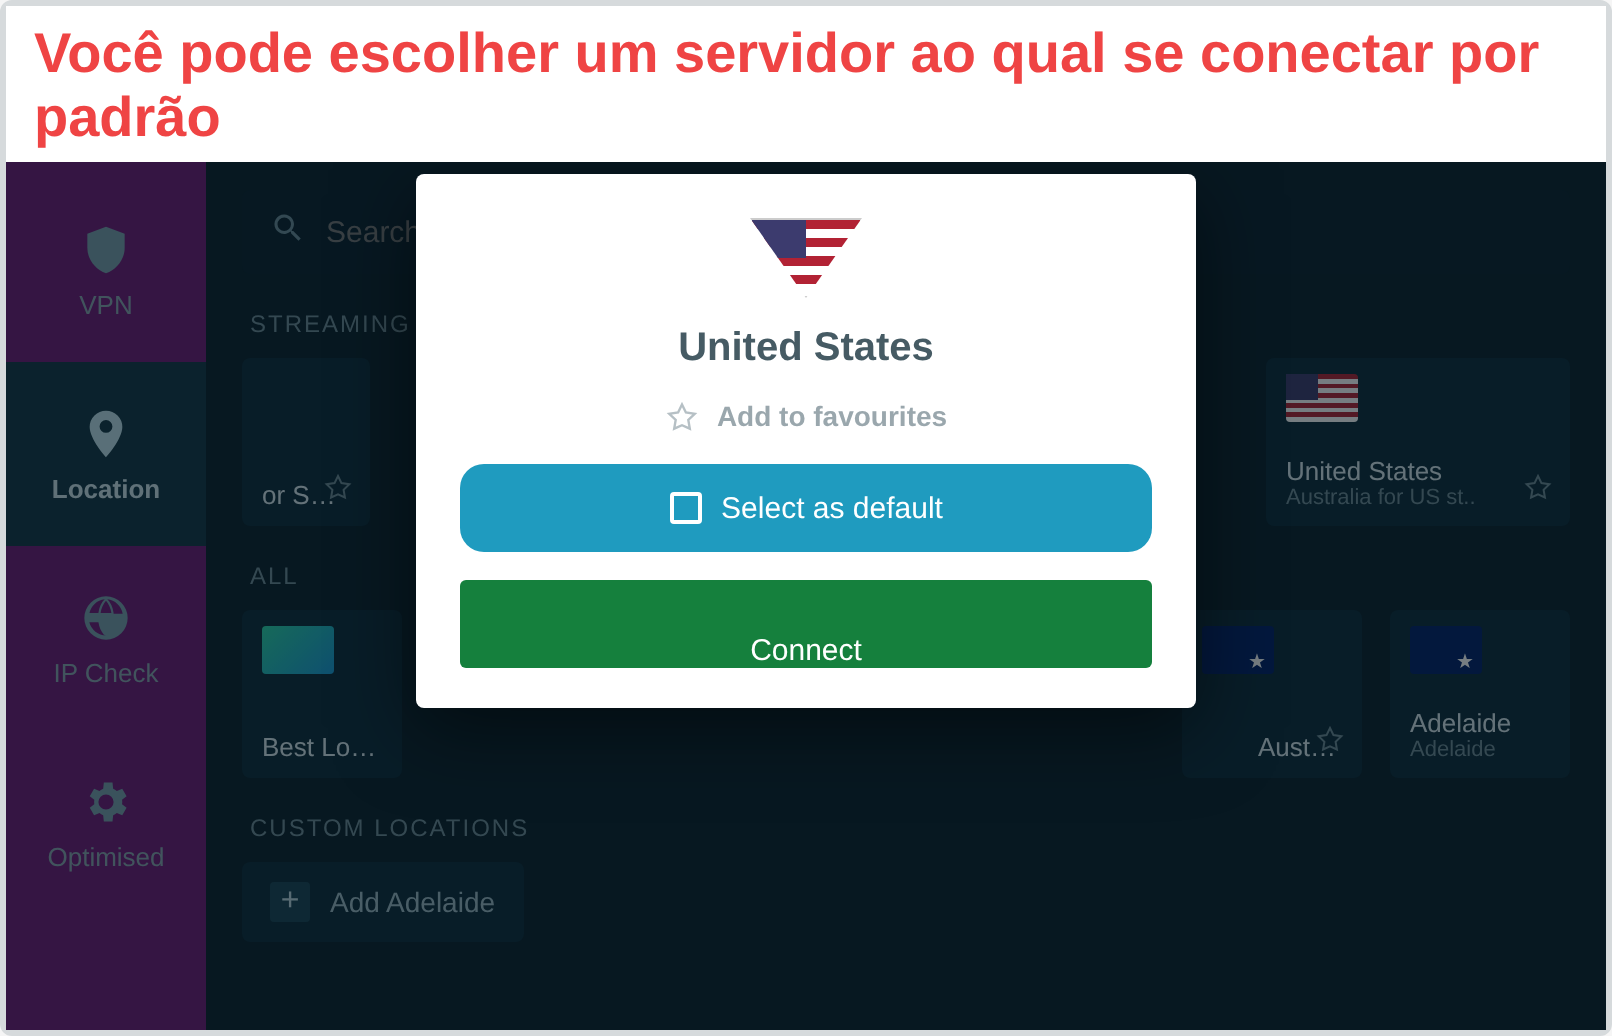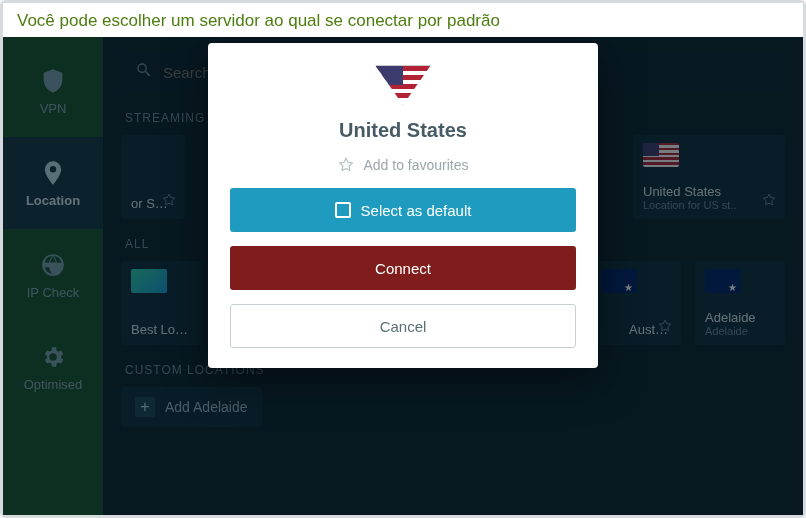--- a/index.html
+++ b/index.html
@@ -1,26 +1,26 @@
 <!DOCTYPE html>
 <html><head>
 <meta charset="utf-8">
 <style>
   * { margin: 0; padding: 0; box-sizing: border-box; font-family: "Segoe UI", Arial, sans-serif; }
   body { width: 806px; height: 518px; overflow: hidden; background: #f5f5f5; }
 
   .frame { width: 806px; height: 518px; border: 3px solid #d6dadc; border-radius: 6px; display: flex; flex-direction: column; }
 
   .banner { background: #fff; padding: 8px 14px 6px; }
-  .banner h1 { color: #4d7c0f; font-size: 17px; font-weight: 400; }
+  .banner h1 { color: #ef4444; font-size: 28px; font-weight: 700; }
 
   .app { flex: 1; display: flex; background: #0a1f2a; position: relative; overflow: hidden; }
 
   
-  .sidebar { width: 100px; background: #14532d; display: flex; flex-direction: column; padding-top: 8px; }
+  .sidebar { width: 100px; background: #701a75; display: flex; flex-direction: column; padding-top: 8px; }
   .sb-item { display: flex; flex-direction: column; align-items: center; justify-content: center; gap: 6px; height: 92px; color: #8aa5b0; font-size: 13px; cursor: pointer; }
   .sb-item.active { background: #133745; color: #cfe4ec; font-weight: bold; }
   .sb-item .ico { width: 28px; height: 28px; display:flex; align-items:center; justify-content:center; }
   .sb-item svg { fill: #7aa0ae; }
   .sb-item.active svg { fill: #bfe0ea; }
 
   
   .main { flex: 1; padding: 14px 18px 0; color: #8aa5b0; position: relative; overflow: hidden; }
   .search { background: #09212e; border-radius: 4px; height: 42px; display: flex; align-items: center; padding: 0 14px; gap: 10px; }
   .search input { flex:1; background: transparent; border: none; outline: none; color: #8aa5b0; font-size: 15px; }
@@ -46,25 +46,25 @@
   .add-loc { display:inline-flex; align-items:center; gap:10px; background:#0d2b3a; padding:10px 14px; border-radius:4px; color:#9cb9c4; font-size:14px; cursor:pointer; }
   .add-loc .plus { width:20px; height:20px; background:#1a4456; color:#bcd8e1; display:flex; align-items:center; justify-content:center; font-size:16px; border-radius:2px;}
 
   
   .overlay { position:absolute; inset:0; background: rgba(5,18,25,0.55); display:flex; align-items:flex-start; justify-content:center; padding-top:6px;}
   .modal { width: 390px; background:#fff; border-radius:4px; padding: 22px 22px 20px; text-align:center; display:flex; flex-direction:column; gap:14px; box-shadow: 0 10px 40px rgba(0,0,0,.5);}
   .modal .flag-wrap { display:flex; justify-content:center; }
   .modal .flag-tri { width:56px; height:40px; clip-path: polygon(0 0, 100% 0, 50% 100%); background: linear-gradient(to bottom, #b22234 0 12%, #fff 12% 24%, #b22234 24% 36%, #fff 36% 48%, #b22234 48% 60%, #fff 60% 72%, #b22234 72% 84%, #fff 84% 100%); position:relative; border:1px solid #ccc;}
   .modal .flag-tri::before{content:''; position:absolute; left:0; top:0; width:50%; height:50%; background:#3c3b6e;}
   .modal h2 { font-size:20px; color:#465b64; font-weight:600; }
-  .modal .fav { display:flex; align-items:center; justify-content:center; gap:8px; color:#9aa7ad; font-size:14px; cursor:pointer;}
+  .modal .fav { display:flex; justify-content:center; gap:8px; color:#9aa7ad; font-size:14px; cursor:pointer;font-weight:bold;}
   .modal .fav svg{ fill:none; stroke:#b6c0c5; stroke-width:1.6;}
   .btn { height:44px; border-radius:3px; font-size:15px; display:flex; align-items:center; justify-content:center; gap:10px; cursor:pointer; border:none;}
-  .btn.default { background:#1f9bbf; color:#fff; }
-  .btn.connect { background:#7f1d1d; color:#fff; }
+  .btn.default { background:#1f9bbf; color:#fff;border-radius:12px; }
+  .btn.connect { background:#15803d; color:#fff;align-items:flex-end; }
   .btn.cancel  { background:#fff; color:#5b6f78; border:1px solid #c7d0d4; }
   .chk { width:16px; height:16px; border:2px solid #fff; border-radius:2px; }
 
 </style>
 </head>
 <body>
 
 <div class="frame">
   <div class="banner">
     <h1>Você pode escolher um servidor ao qual se conectar por padrão</h1>
@@ -127,21 +127,21 @@
                   <path d="M12 3l2.6 5.3 5.9.9-4.3 4.1 1 5.8L12 16.8 6.8 19.1l1-5.8L3.5 9.2l5.9-.9L12 3z"></path>
                 </svg></span>
           </div>
         </div>
         <div style="flex:1"></div>
         <div class="card">
           <div class="flag flag-us"></div>
           <div style="display:flex; justify-content:space-between; align-items:flex-end;">
             <div style="overflow:hidden;">
               <div class="title">United States</div>
-              <div class="sub">Location for US st..</div>
+              <div class="sub">Australia for US st..</div>
             </div>
             <span class="star"><svg width="16" height="16" viewBox="0 0 24 24">
                   <path d="M12 3l2.6 5.3 5.9.9-4.3 4.1 1 5.8L12 16.8 6.8 19.1l1-5.8L3.5 9.2l5.9-.9L12 3z"></path>
                 </svg></span>
           </div>
         </div>
       </div>
 
       <div class="section-label">ALL</div>
       <div class="cards">
@@ -187,20 +187,17 @@
             </svg>
           <span>Add to favourites</span>
         </div>
         <button class="btn default">
           <span class="chk"></span>
           <span>Select as default</span>
         </button>
         <button class="btn connect">
           <span>Connect</span>
         </button>
-        <button class="btn cancel">
-          <span>Cancel</span>
-        </button>
       </div>
     </div>
 
   </div>
 </div>
 
 </body></html>

